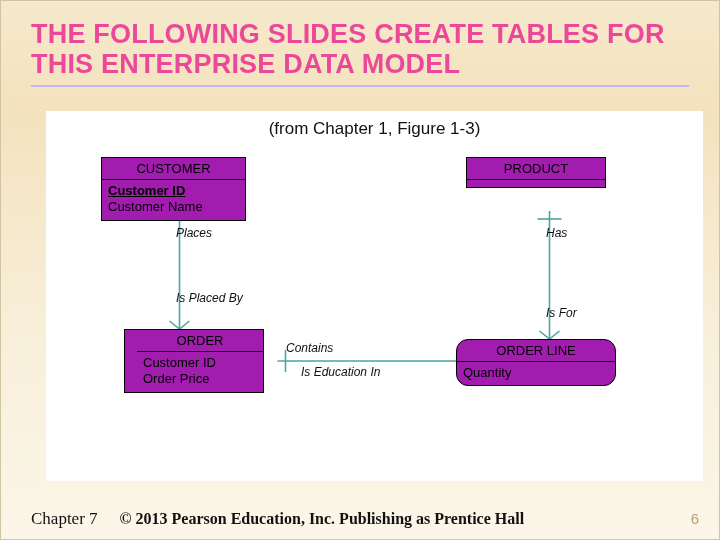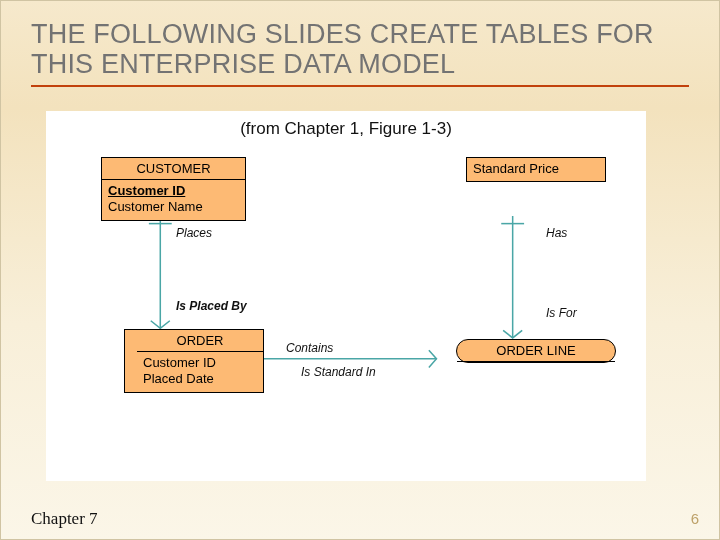--- a/index.html
+++ b/index.html
@@ -7,50 +7,50 @@
   body {
     font-family: Arial, Helvetica, sans-serif;
     background: linear-gradient(180deg, #f6e9cc 0%, #f3e2bd 20%, #f8efd9 60%, #fbf6e8 100%);
     position: relative;
     border: 1px solid #d0c4a3;
   }
   .title-block { padding: 18px 30px 4px 30px; }
   .title {
     font-family: "Arial Narrow", Arial, sans-serif;
     font-stretch: condensed;
-    font-weight: 400;
+    font-weight: 700;
     font-size: 27px;
     letter-spacing: 0.2px;
-    color: #737373;
+    color: #ec4899;
     line-height: 1.12;
     padding-bottom: 6px;
-    border-bottom: 2px solid #c2410c;
+    border-bottom: 2px solid #c4b5fd;
   }
   .figure-area {
     position: absolute;
     left: 45px;
     top: 110px;
-    width: 600px;
+    width: 657px;
     height: 370px;
     background: #ffffff;
   }
   .caption {
     text-align: center;
     font-family: Verdana, Arial, sans-serif;
     font-size: 17px;
     padding-top: 8px;
     color: #111;
   }
   .diagram {
     position: absolute;
     left: 0; top: 40px; right: 0; bottom: 0;
   }
   .entity {
     position: absolute;
-    background: #fdba74;
+    background: #a21caf;
     border: 1px solid #000;
     font-family: Arial, sans-serif;
     font-size: 13px;
   }
   .entity .hdr {
     text-align: center;
     font-weight: 400;
     padding: 3px 0;
     border-bottom: 1px solid #000;
   }
@@ -108,43 +108,47 @@
 
     <div class="entity" style="left:55px; top:6px; width:145px;">
       <div class="hdr">CUSTOMER</div>
       <div class="attrs">
         <div class="pk">Customer ID</div>
         <div>Customer Name</div>
       </div>
     </div>
 
     <div class="entity" style="left:420px; top:6px; width:140px;">
+      <div class="hdr">PRODUCT</div>
       <div class="attrs">
-        <div>Standard Price</div>
       </div>
     </div>
 
     <div class="entity" style="left:78px; top:178px; width:140px;padding-left:12px;">
       <div class="hdr">ORDER</div>
       <div class="attrs">
         <div>Customer ID</div>
-        <div>Placed Date</div>
+        <div>Order Price</div>
       </div>
     </div>
 
     <div class="entity" style="left:410px; top:188px; width:160px; border-radius:12px;">
       <div class="hdr">ORDER LINE</div>
+      <div class="attrs">
+        <div>Quantity</div>
+      </div>
     </div>
 
     <div class="rel-label" style="left:130px; top:75px;">Places</div>
-    <div class="rel-label" style="left:130px; top:148px;font-weight:bold;">Is Placed By</div>
+    <div class="rel-label" style="left:130px; top:140px;">Is Placed By</div>
     <div class="rel-label" style="left:500px; top:75px;font-style:italic;">Has</div>
     <div class="rel-label" style="left:500px; top:155px;">Is For</div>
     <div class="rel-label" style="left:240px; top:190px;">Contains</div>
-    <div class="rel-label" style="left:255px; top:214px;">Is Standard In</div>
+    <div class="rel-label" style="left:255px; top:214px;">Is Education In</div>
 
   </div>
 </div>
 
 <div class="footer">
   <span class="chap">Chapter 7</span>
+  <span class="copy">© 2013 Pearson Education, Inc.  Publishing as Prentice Hall</span>
   <span class="pg">6</span>
 </div>
 
 </body></html>

